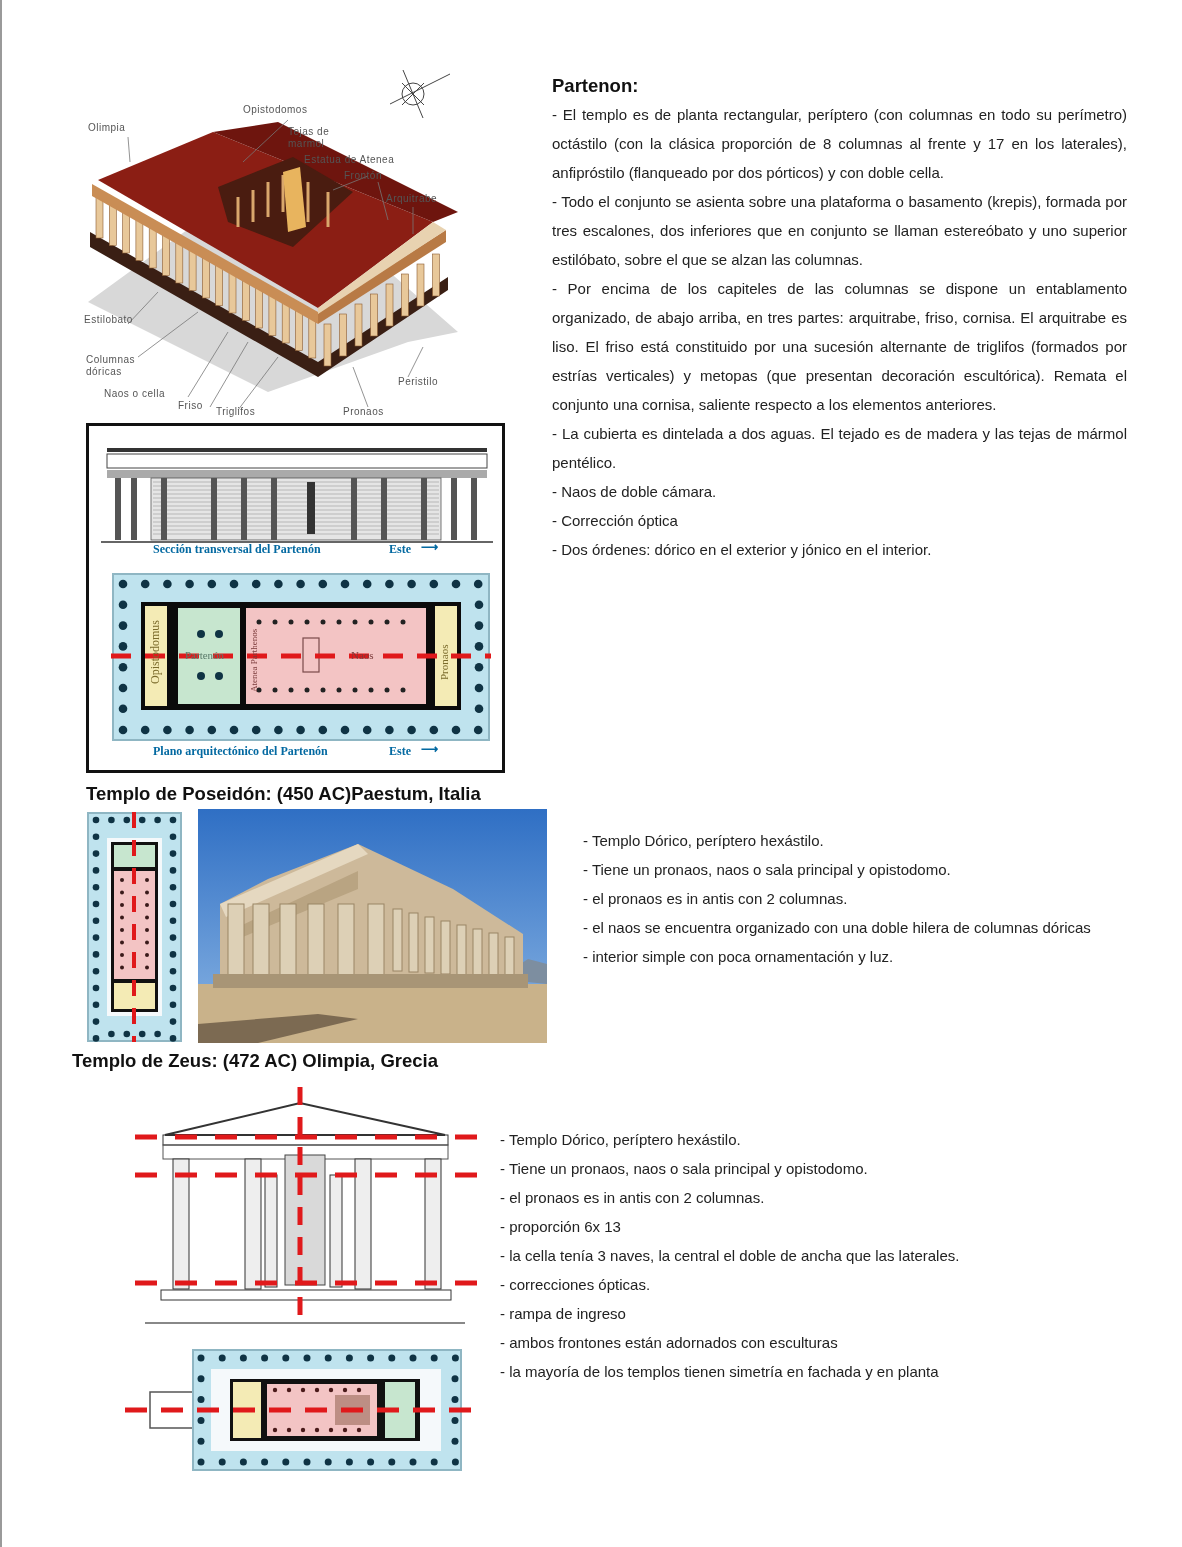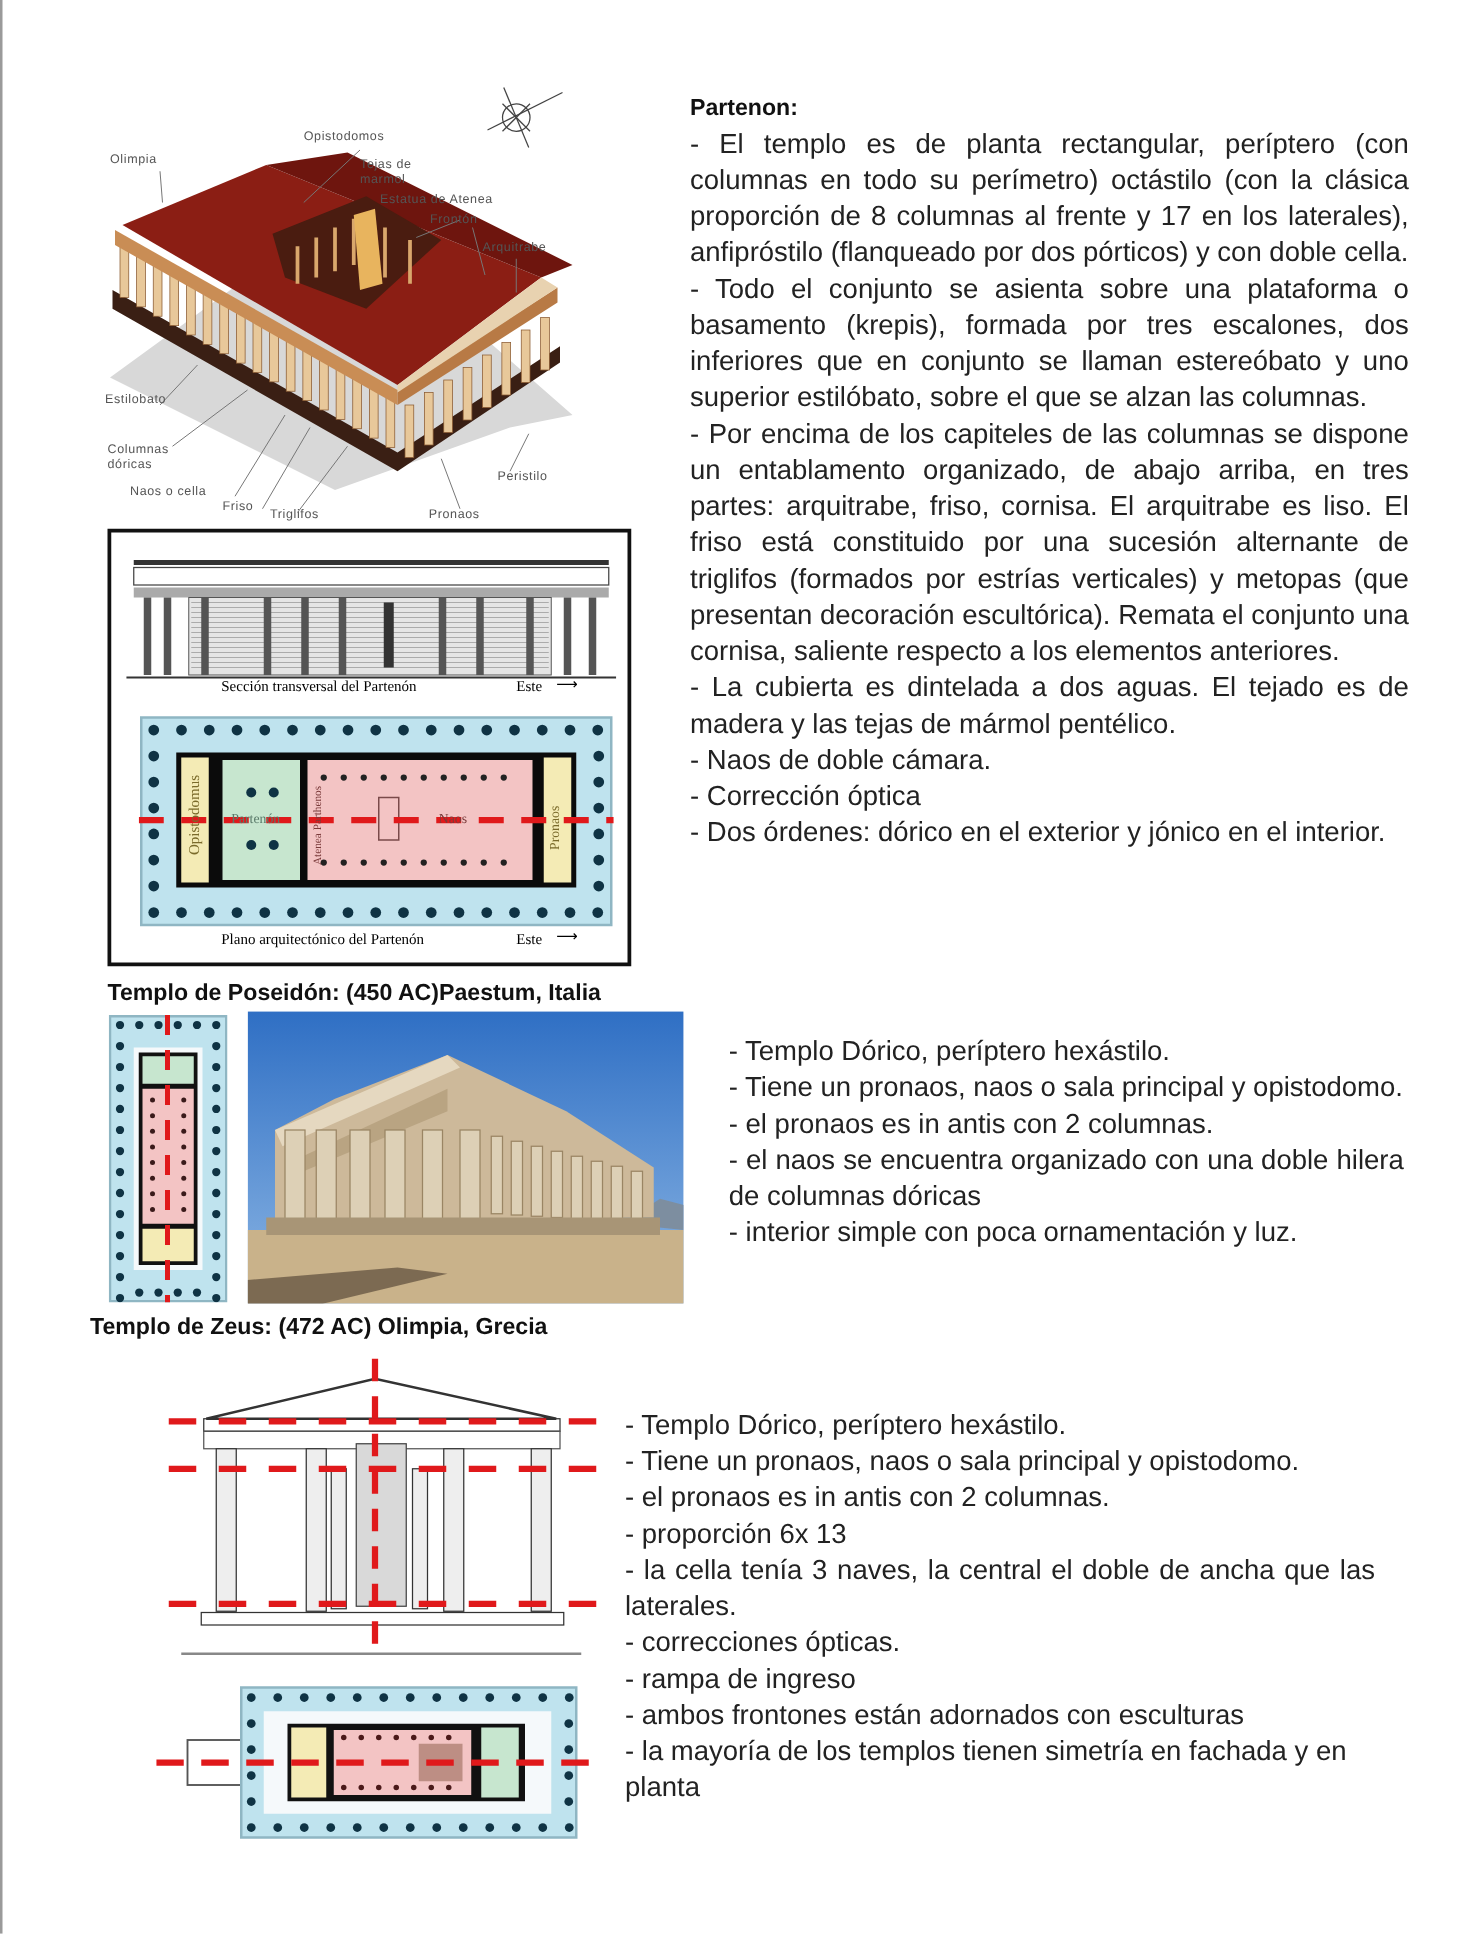--- a/index.html
+++ b/index.html
@@ -1,24 +1,24 @@
 <!DOCTYPE html>
 <html><head>
 <meta charset="utf-8">
 <style>
   html, body { margin:0; padding:0; background:#ffffff; }
   body { width:1182px; height:1547px; position:relative; overflow:hidden;
          font-family:"Liberation Sans", sans-serif; color:#1a1a1a; }
   .page-edge { position:absolute; left:0; top:0; width:2px; height:1547px; background:#9a9a9a; }
   .abs { position:absolute; }
-  .txt { font-family:"Liberation Sans", sans-serif; font-size:22px; line-height:29px; color:#222; }
+  .txt { font-family:"Liberation Sans", sans-serif; font-size:15px; line-height:29px; color:#222; }
   .just { text-align:justify; text-align-last:left; }
   .heading { font-weight:bold; font-size:18.5px; color:#111; }
   .lbl { font-family:Liberation Sans, sans-serif; font-size:10px; color:#555; letter-spacing:0.5px; }
-  .cap { font-family:"Liberation Serif", serif; font-size:12px; font-weight:normal; color:#000000;margin-left:24px; }
+  .cap { font-family:"Liberation Serif", serif; font-size:12px; font-weight:bold; color:#0369a1; }
   p { margin:0; }
   svg { display:block; }
 </style>
 </head>
 <body>
 
 <div class="page-edge"></div>
 
 <div class="abs" style="left:78px;top:62px;width:390px;height:360px;">
   <svg width="390" height="360" viewBox="0 0 390 360">

